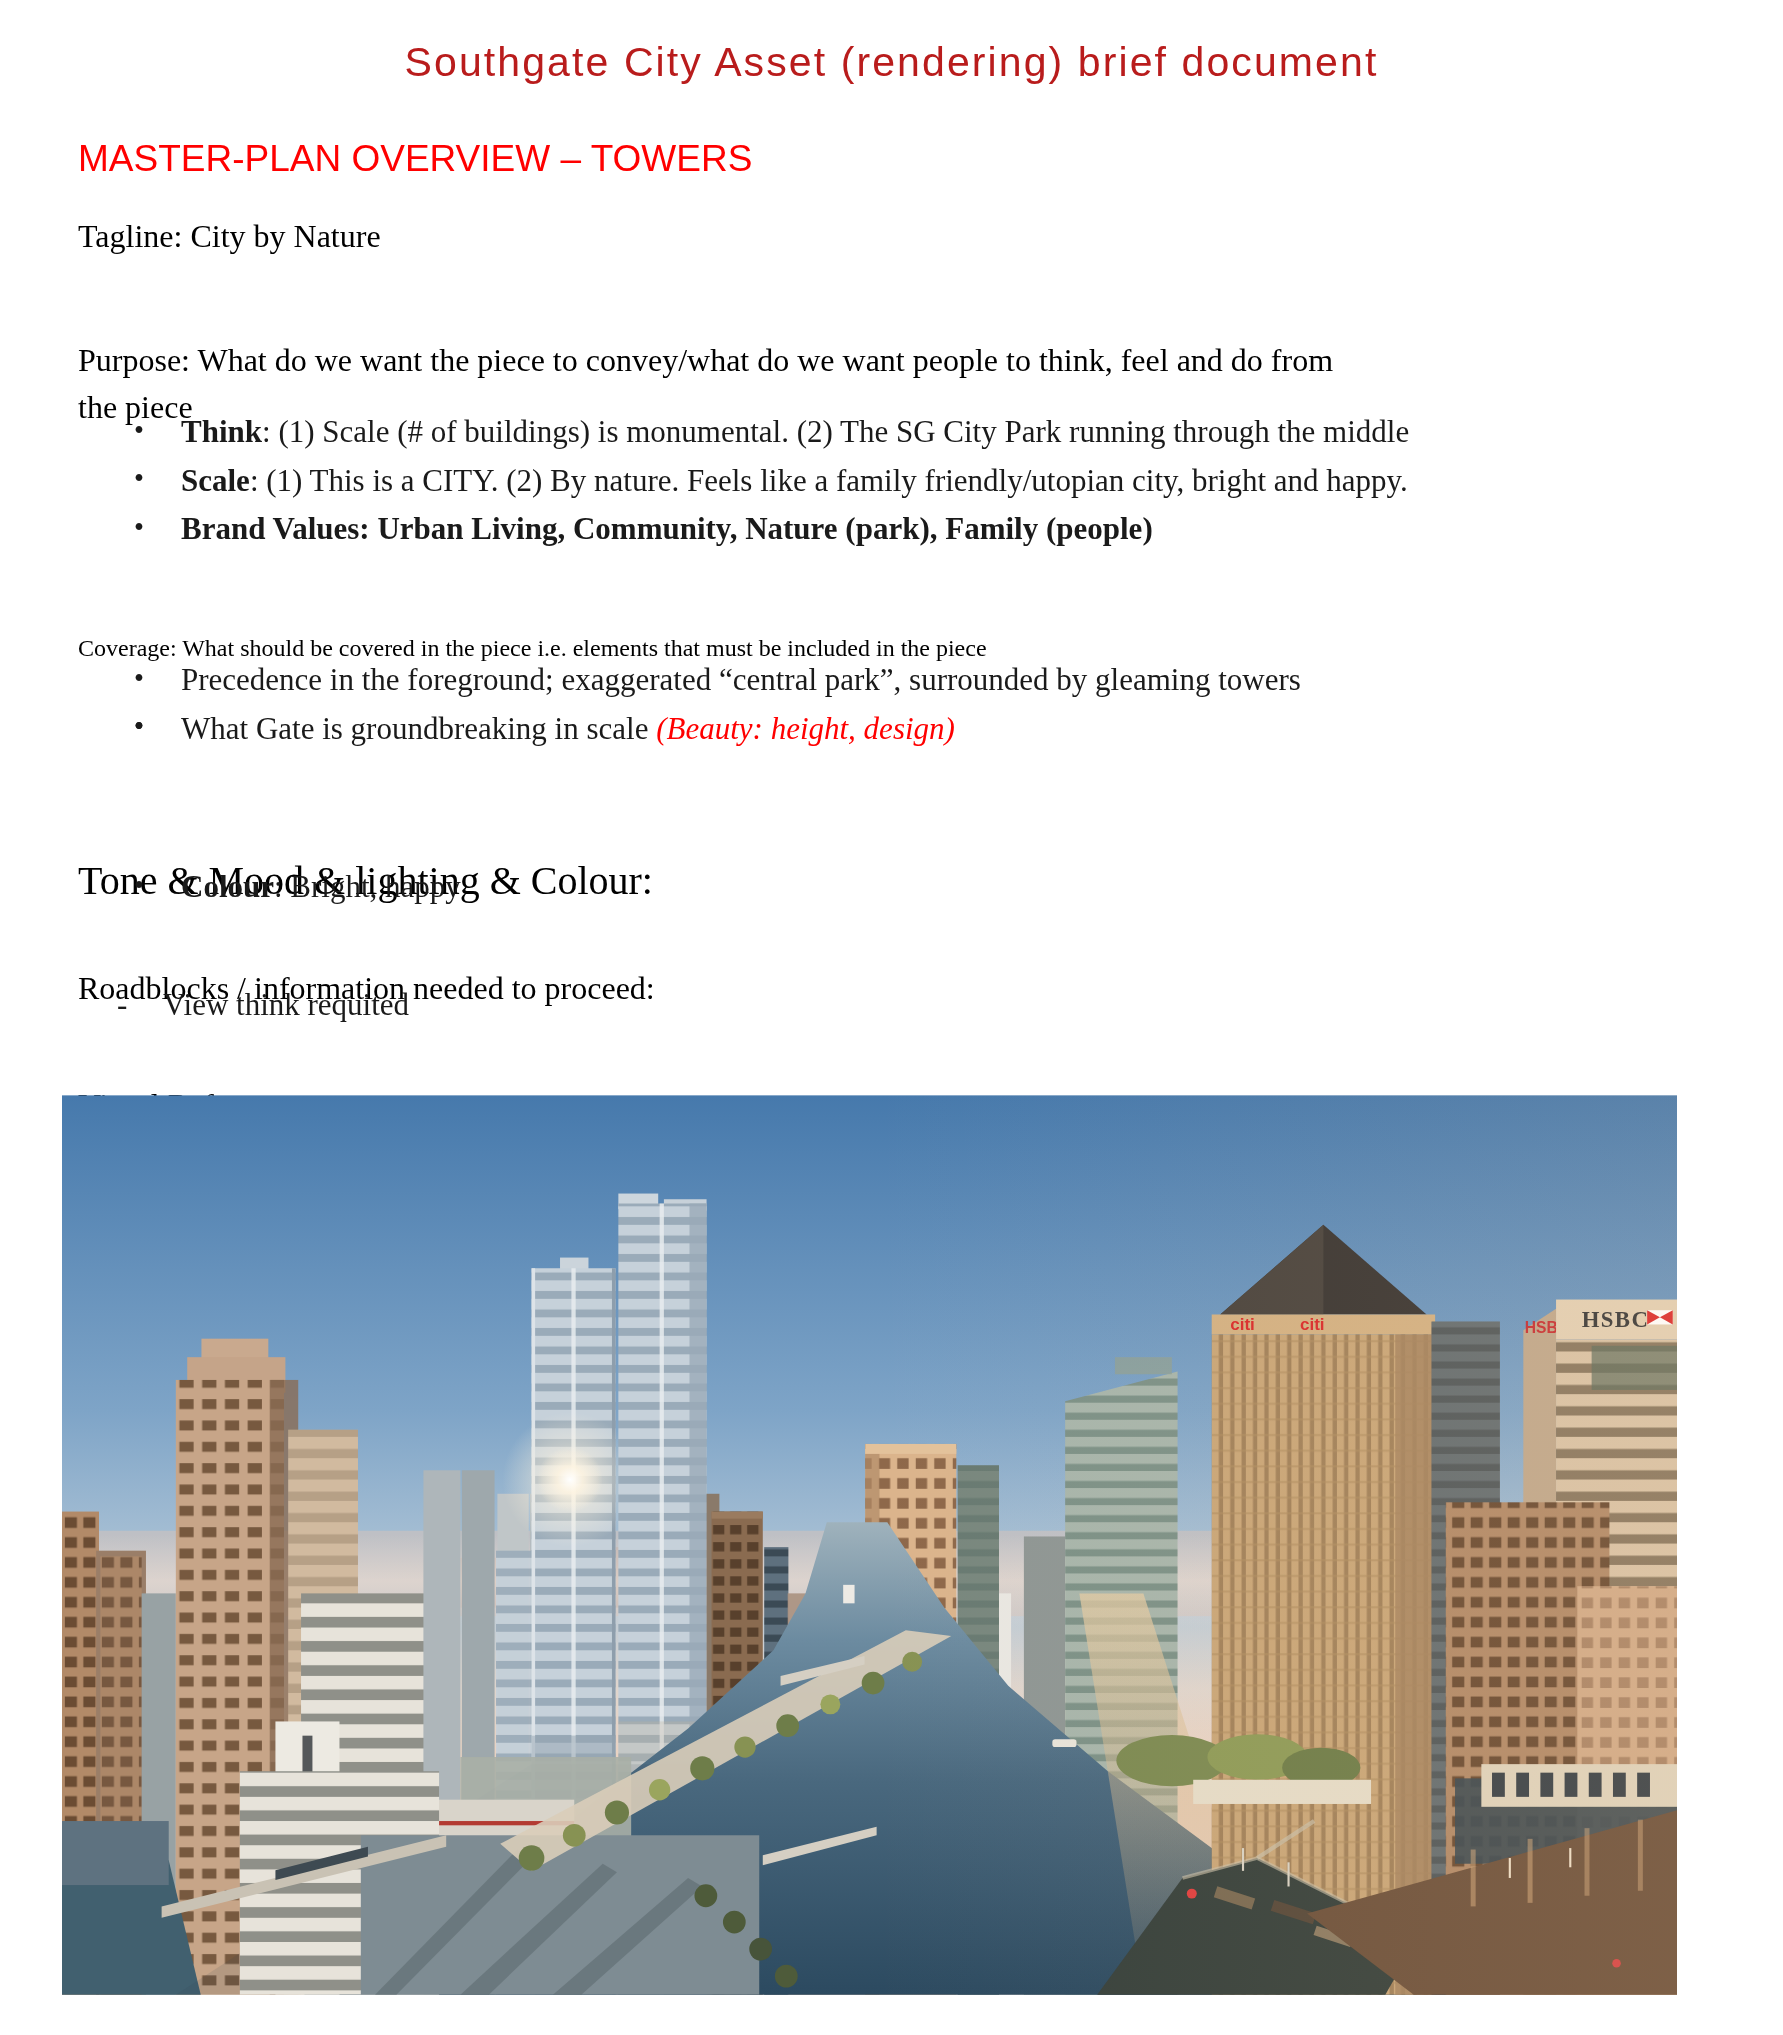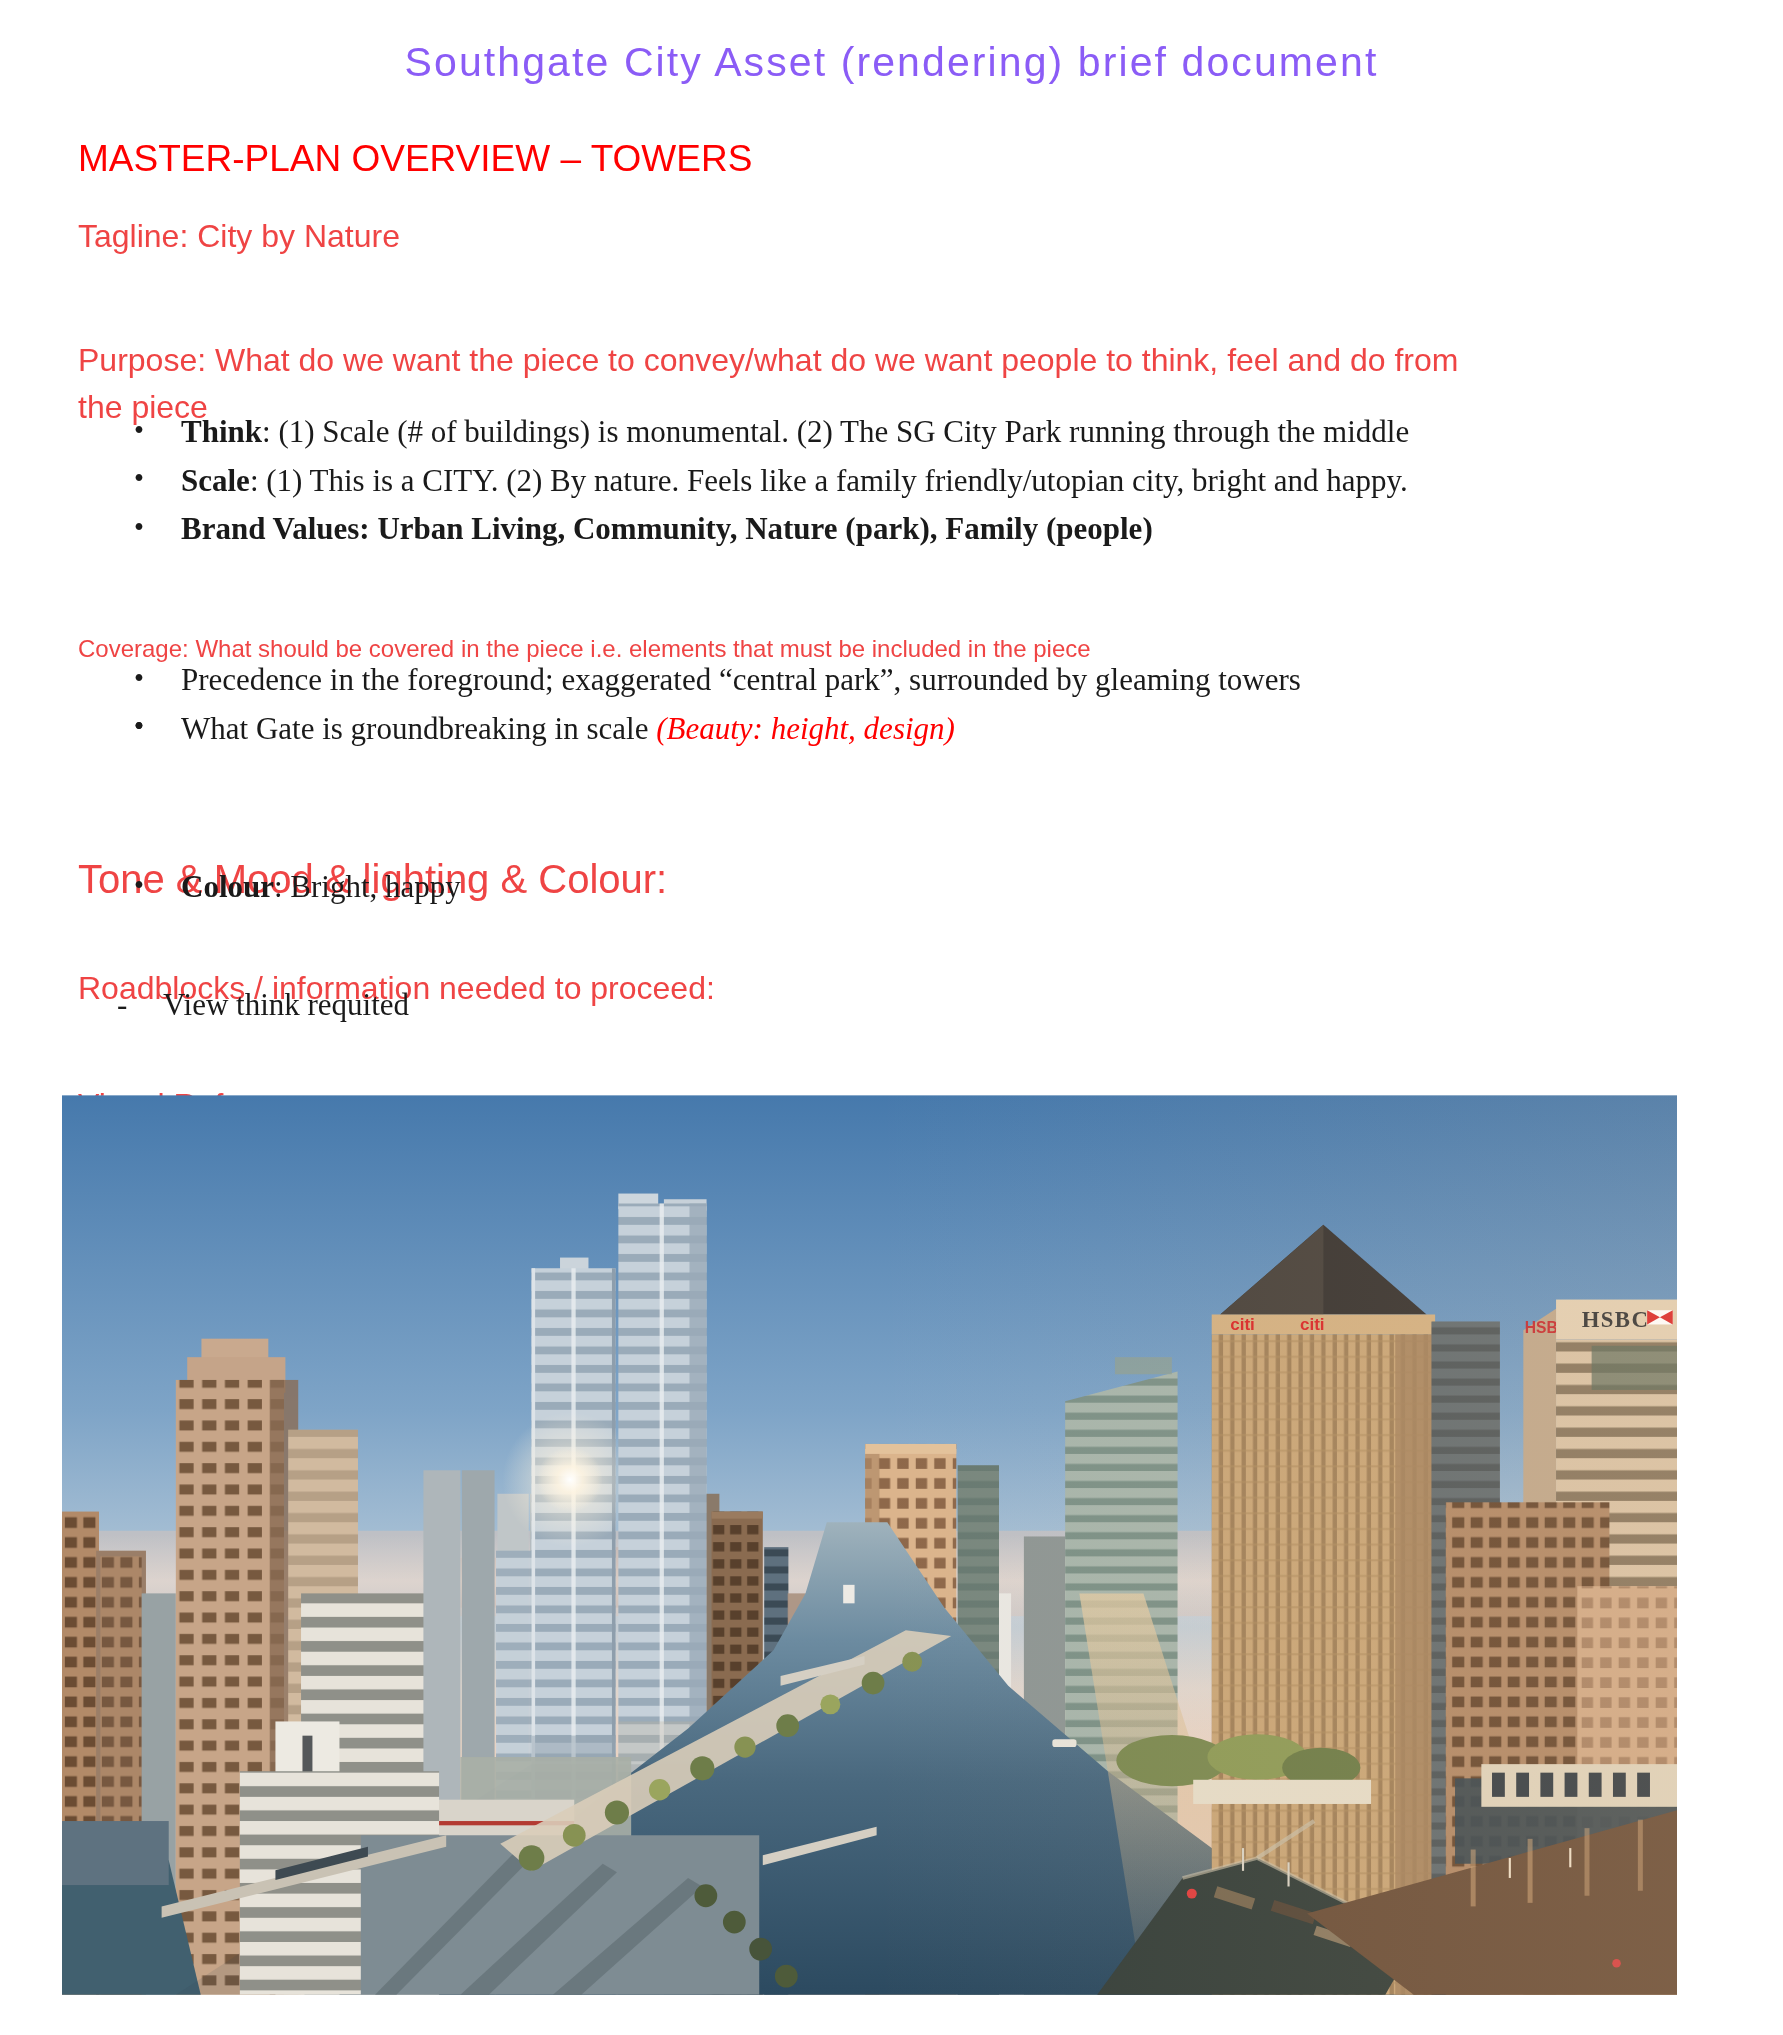--- a/index.html
+++ b/index.html
@@ -1,22 +1,22 @@
 <!DOCTYPE html>
 <html style="font-size:11.4px"><head>
 <meta charset="utf-8">
 <style>
   html,body{margin:0;padding:0;}
   body{width:1783px;height:2035px;position:relative;background:#ffffff;overflow:hidden;
        font-family:"Liberation Serif",serif;color:#1a1a1a;}
   .abs{position:absolute;left:78px;right:68px;}
   .doc-title{top:11.4px;left:0;right:0;text-align:center;font-family:"Liberation Sans",sans-serif;
-             font-size:41px;font-weight:400;letter-spacing:2.1px;color:#8b5cf6;}
+             font-size:41px;font-weight:400;letter-spacing:2.1px;color:#b91c1c;}
   .red-heading{top:107px;font-family:"Liberation Sans",sans-serif;font-size:37px;font-weight:400;color:#FF0000;}
-  .blue{color:#ef4444;font-family:Liberation Sans, sans-serif;font-weight:400;}
+  .blue{color:#000000;font-family:Liberation Serif, serif;font-weight:400;}
   .tagline{top:186px;font-size:32px;}
   .h-purpose{top:305px;font-size:32px;line-height:47px;max-width:1651px;}
   .h-coverage{top:611px;font-size:24px;}
   .h-tone{top:817px;font-size:40px;}
   .h-road{top:938px;font-size:32px;}
   .h-visual{top:1055px;font-size:32px;}
   ul.bullets{list-style:none;margin:0;padding:0;font-size:31px;line-height:43px;}
   .ul-purpose{top:410px;}
   .ul-coverage{top:658px;}
   .ul-tone{top:865px;}

